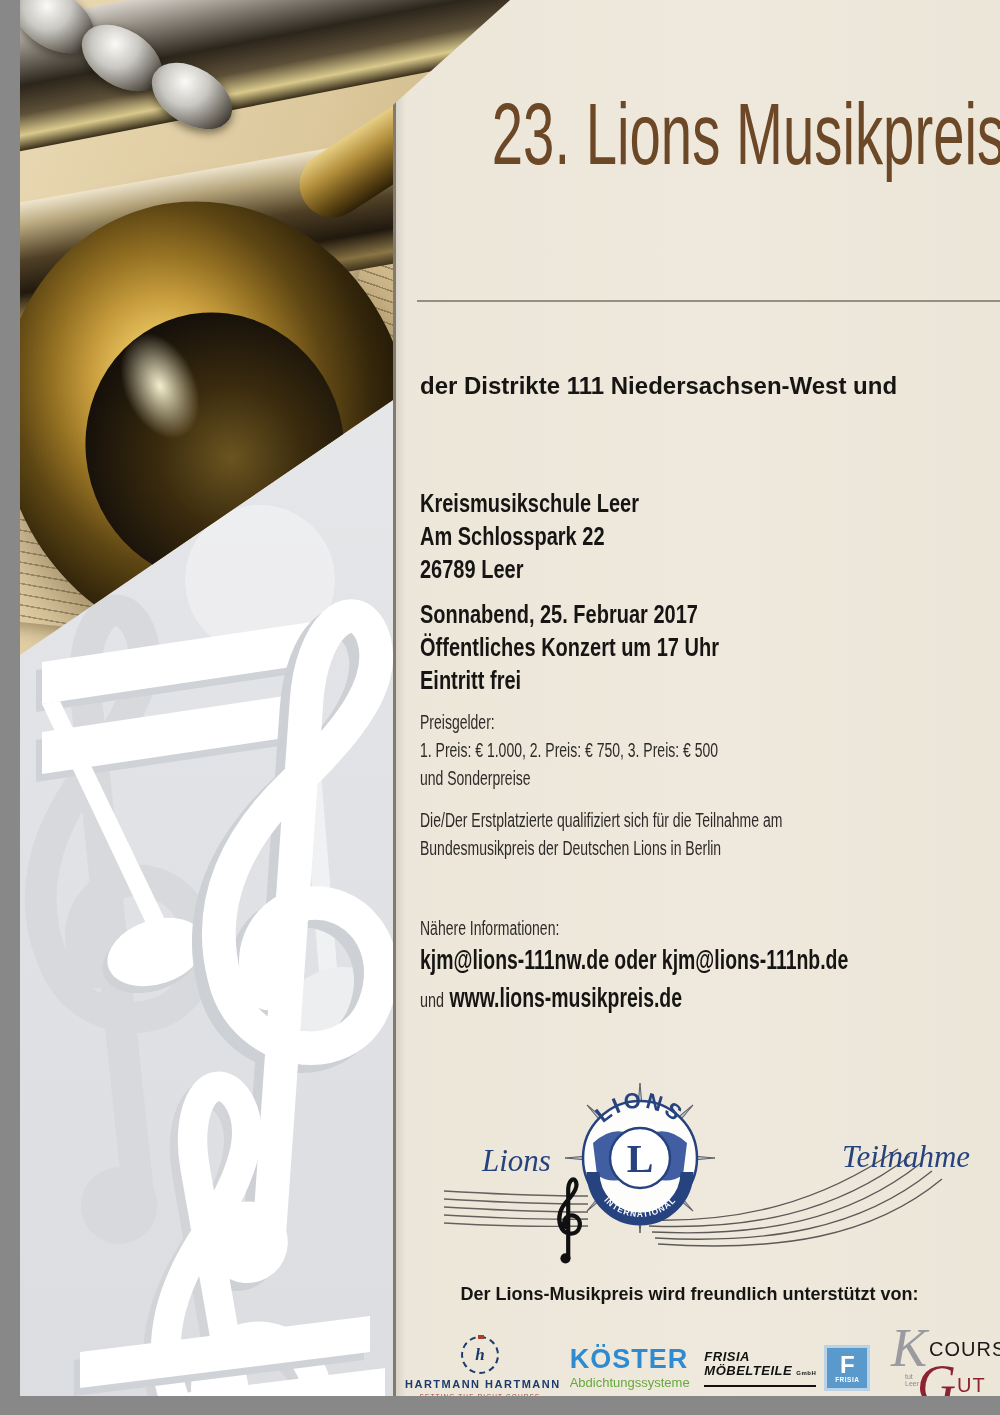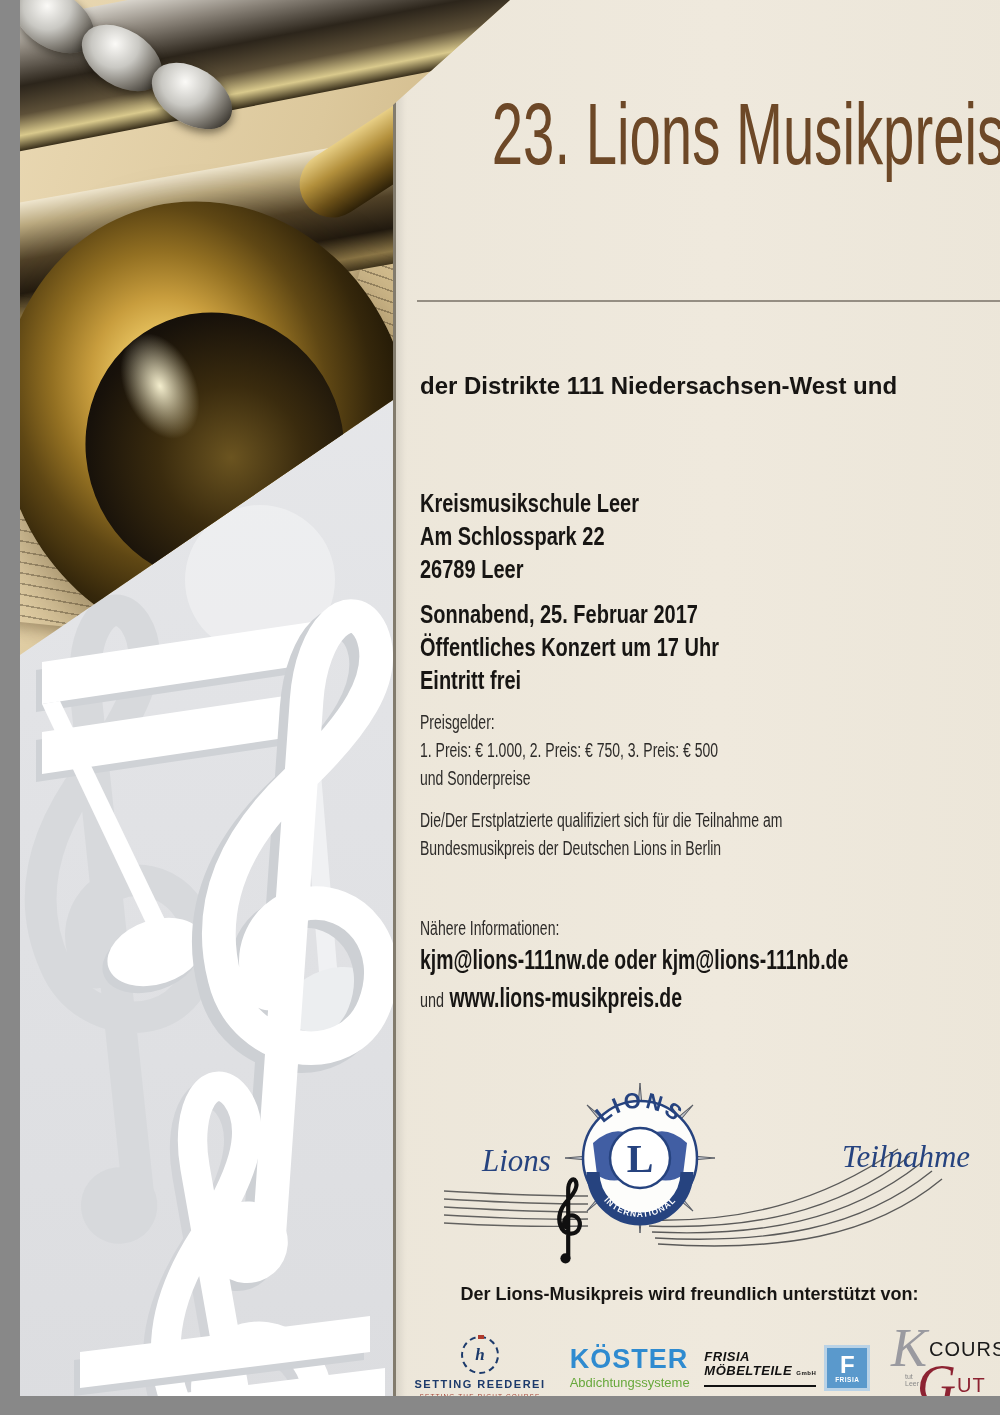--- a/index.html
+++ b/index.html
@@ -243,21 +243,21 @@
   <div id="word-musikpreis" class="abs logoword">Teilnahme</div>
 
   <div id="sponshead" class="abs">Der Lions-Musikpreis wird freundlich unterstützt von:</div>
   <div id="sponsors" class="abs">
 
     <div class="sponsor" id="sp-hartmann">
       <div id="h-mark">
         <span id="h-tick"></span>
         <span>h</span>
       </div>
-      <div id="h-name">SETTING REEDEREI</div>
+      <div id="h-name">HARTMANN HARTMANN</div>
       <div id="h-tag">SETTING THE RIGHT COURSE</div>
     </div>
 
     <div class="sponsor" id="sp-koester">
       <div id="k-name">KÖSTER</div>
       <div id="k-tag">Abdichtungssysteme</div>
     </div>
 
     <div class="sponsor" id="sp-frisia">
       <div>

